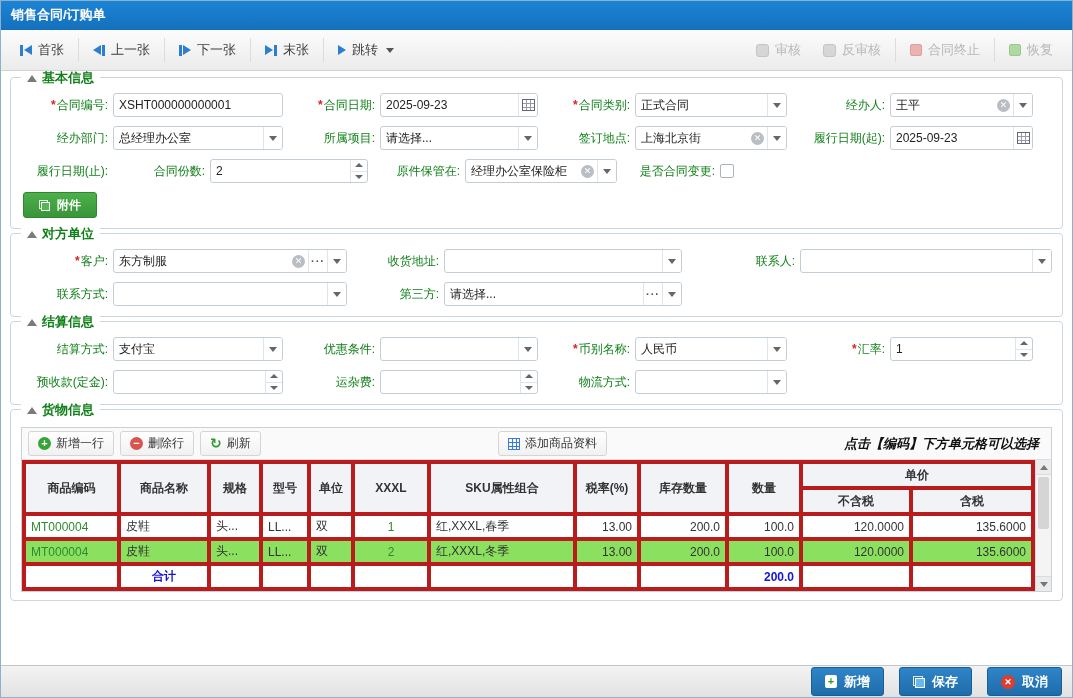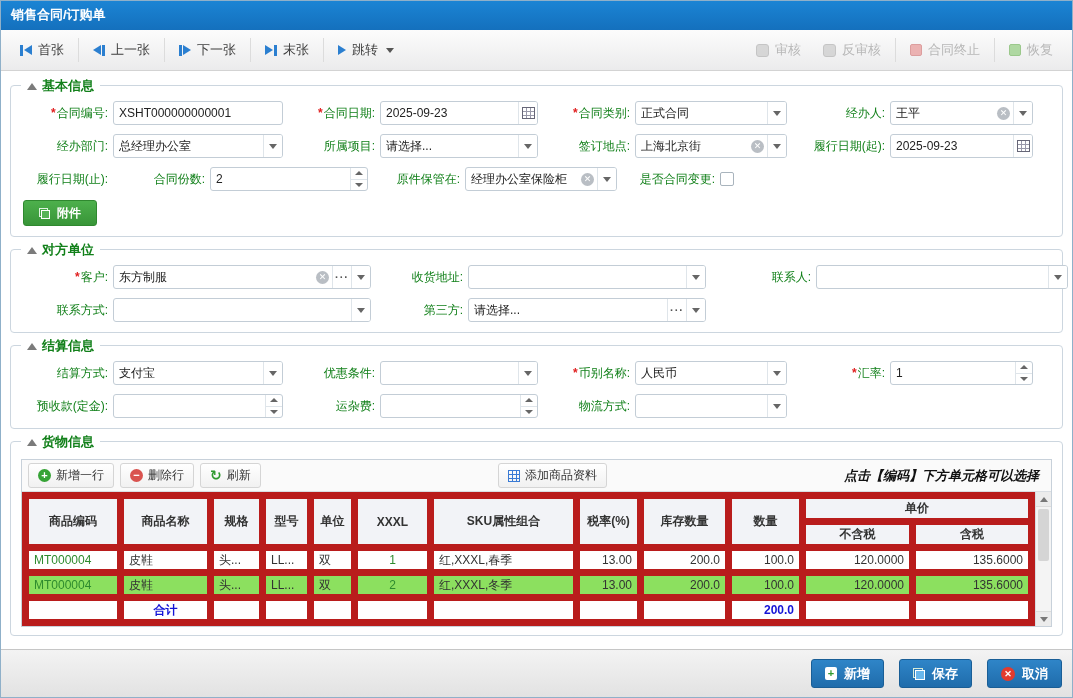--- a/index.html
+++ b/index.html
@@ -21,35 +21,35 @@
   .tri-l { width:0; height:0; border-top:5px solid transparent; border-bottom:5px solid transparent; border-right:8px solid #2b7fd0; }
   .tri-r { width:0; height:0; border-top:5px solid transparent; border-bottom:5px solid transparent; border-left:8px solid #2b7fd0; }
   .nav-bar { width:3px; height:11px; background:#2b7fd0; }
   .caret-dn-dark { width:0; height:0; border-left:4px solid transparent; border-right:4px solid transparent; border-top:5px solid #555; margin-left:2px; }
   .ic-stamp { width:13px; height:13px; border-radius:3px; background:#d2d2d2; border:1px solid #bdbdbd; }
   .ic-stop { width:12px; height:12px; border-radius:2px; background:#eaa7a7; border:1px solid #d89090; }
   .ic-restore { width:12px; height:12px; border-radius:2px; background:#a4d494; border:1px solid #8cc17a; }
 
   
   .content { flex:1; padding:2px 9px 0; background:#fff; overflow:hidden; }
-  .section { position:relative; border:1px solid #ccd6df; border-radius:4px; margin-top:12px; padding:15px 10px 8px; }
+  .section { position:relative; border:1px solid #ccd6df; border-radius:4px; margin-top:4px; padding:15px 10px 8px; }
   .sec-title { position:absolute; top:-9px; left:10px; background:#fff; padding:0 6px; display:flex; align-items:center; gap:5px; color:#12801a; font-weight:bold; font-size:13px; }
   .sec-tri { width:0; height:0; border-left:5px solid transparent; border-right:5px solid transparent; border-bottom:7px solid #7b7b7b; }
 
   .frow { display:flex; align-items:center; margin-bottom:9px; }
   .frow.last { margin-bottom:2px; }
   .fld { display:flex; align-items:center; }
   .flabel { color:#12801a; text-align:right; padding-right:5px; white-space:nowrap; }
   .req { color:#e02020; margin-right:1px; font-weight:bold; }
 
   .c1 .flabel{width:92px} .c1 .inp{width:170px}
   .c2 .flabel{width:97px} .c2 .inp{width:158px}
   .c3 .flabel{width:97px} .c3 .inp{width:152px}
   .c4 .flabel{width:103px} .c4 .inp{width:143px}
-  .p1 .flabel{width:92px} .p1 .inp{width:258px}
+  .p1 .flabel{width:92px} .p1 .inp{width:234px}
   .p2 .flabel{width:97px} .p2 .inp{width:238px}
   .p3 { margin-left:auto; } .p3 .flabel{width:110px} .p3 .inp{width:252px}
 
   .inp { height:24px; border:1px solid #c3cdd6; border-radius:3px; background:#fff; display:flex; align-items:stretch; overflow:hidden; }
   .inp .val { flex:1; display:flex; align-items:center; padding:0 5px; white-space:nowrap; overflow:hidden; color:#222; }
   .ph { color:#9aa0a6; }
   .addon { width:19px; flex:none; display:flex; align-items:center; justify-content:center; border-left:1px solid #dfe5ea; background:#fff; cursor:pointer; }
   .caret-dn { width:0; height:0; border-left:4px solid transparent; border-right:4px solid transparent; border-top:5px solid #666; }
   .clear-ic { width:13px; height:13px; flex:none; align-self:center; border-radius:50%; background:#b9bec4; color:#fff; font-size:9px; line-height:13px; text-align:center; font-weight:bold; margin-right:3px; cursor:pointer; }
   .browse { font-weight:bold; color:#555; font-size:11px; letter-spacing:1px; }
@@ -73,39 +73,39 @@
   .ic-plus-circle { background:#36a336; }
   .ic-minus-circle { background:#d9534f; }
   .ic-refresh { color:#2f9a2f; font-size:14px; font-weight:bold; line-height:13px; }
   .ic-grid-blue { width:12px; height:12px; border:1px solid #3a7bd5; background-image:linear-gradient(#3a7bd5 1px,transparent 1px),linear-gradient(90deg,#3a7bd5 1px,transparent 1px); background-size:4px 4px; background-position:-1px -1px; }
   .spacer { flex:1; }
   .grid-hint { font-weight:bold; color:#111; font-size:13px; padding-right:6px; white-space:nowrap;font-style:italic; }
 
   .grid-body { display:flex; }
   .gtable-wrap { flex:1; overflow:hidden; }
   table.gtable { width:100%; border-collapse:collapse; table-layout:fixed; }
-  .gtable th, .gtable td { border:7px solid #b91c1c; font-size:12px; padding:0 5px; height:25px; overflow:hidden; white-space:nowrap; text-overflow:ellipsis; }
+  .gtable th, .gtable td { border:4px solid #b91c1c; font-size:12px; padding:0 5px; height:25px; overflow:hidden; white-space:nowrap; text-overflow:ellipsis; }
   .gtable th { background:#f2f3f7; color:#333; font-weight:bold; text-align:center; height:26px; }
   .al{text-align:left} .ar{text-align:right} .ac{text-align:center}
   .code { color:#2e8b2e; }
   .skuv { color:#2e8b2e; text-align:center; }
   tr.sel td { background:#8ce05f; }
   .blue { color:#1313d6; font-weight:bold; }
 
   .vscroll { width:16px; flex:none; background:#f4f4f4; border-left:1px solid #d8dde2; display:flex; flex-direction:column; }
   .vs-btn { height:15px; flex:none; display:flex; align-items:center; justify-content:center; background:#ececec; cursor:pointer; }
   .vs-btn.up { border-bottom:1px solid #dcdcdc; }
   .vs-btn.dn { border-top:1px solid #dcdcdc; }
   .vs-up-ic { width:0;height:0;border-left:4px solid transparent;border-right:4px solid transparent;border-bottom:5px solid #777; }
   .vs-dn-ic { width:0;height:0;border-left:4px solid transparent;border-right:4px solid transparent;border-top:5px solid #777; }
   .vs-track { flex:1; position:relative; }
   .vs-thumb { position:absolute; top:2px; left:2px; right:2px; height:52px; background:#d5d5d5; border-radius:2px; cursor:pointer; }
 
   
-  .footer { flex:none; height:48px; background:linear-gradient(#f3f3f3,#e2e2e2); border-top:1px solid #c6c6c6; display:flex; align-items:center; justify-content:flex-end; gap:15px; padding:0 10px;margin-top:12px; }
+  .footer { flex:none; height:32px; background:linear-gradient(#f3f3f3,#e2e2e2); border-top:1px solid #c6c6c6; display:flex; align-items:center; justify-content:flex-end; gap:15px; padding:0 10px;margin-top:12px; }
   .fbtn { display:inline-flex; align-items:center; gap:7px; height:29px; padding:0 13px; background:linear-gradient(#2f85c8,#1f6cab); border:1px solid #195e96; border-radius:3px; color:#fff; font-weight:bold; font-size:13px; cursor:pointer; }
   .ic-doc-new { width:12px; height:13px; background:#fff; border-radius:2px; position:relative; }
   .ic-doc-new::after { content:"+"; position:absolute; left:0; top:0; width:100%; text-align:center; color:#2f9a2f; font-size:11px; line-height:13px; font-weight:bold; }
   .ic-save { width:12px; height:12px; position:relative; }
   .ic-save::before { content:""; position:absolute; left:0; top:0; width:8px; height:8px; border:1px solid #d8ecd8; }
   .ic-save::after { content:""; position:absolute; right:0; bottom:0; width:8px; height:8px; border:1px solid #fff; background:#69b7ec; }
   .ic-cancel { width:14px; height:14px; border-radius:50%; background:#e23b2e; color:#fff; font-size:9px; font-weight:bold; line-height:14px; text-align:center; }
 
   .cal-ic { width:13px; height:12px; border:1px solid #667; background-image:linear-gradient(#99a 1px,transparent 1px),linear-gradient(90deg,#99a 1px,transparent 1px); background-size:4px 4px; background-position:-1px -1px; background-color:#fff; }
 </style>

